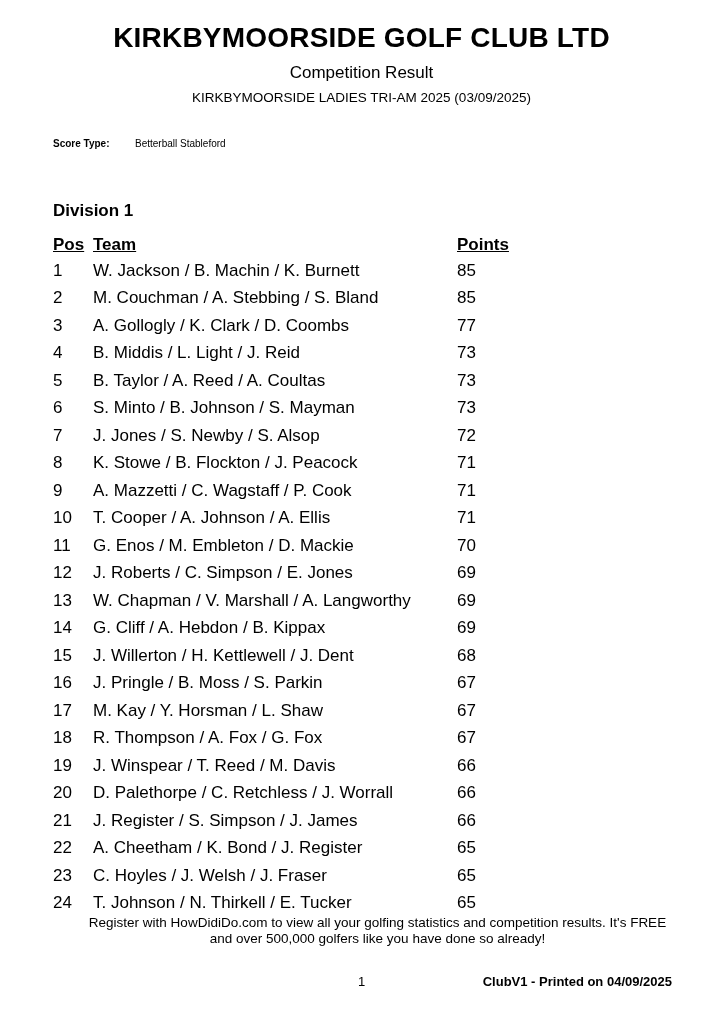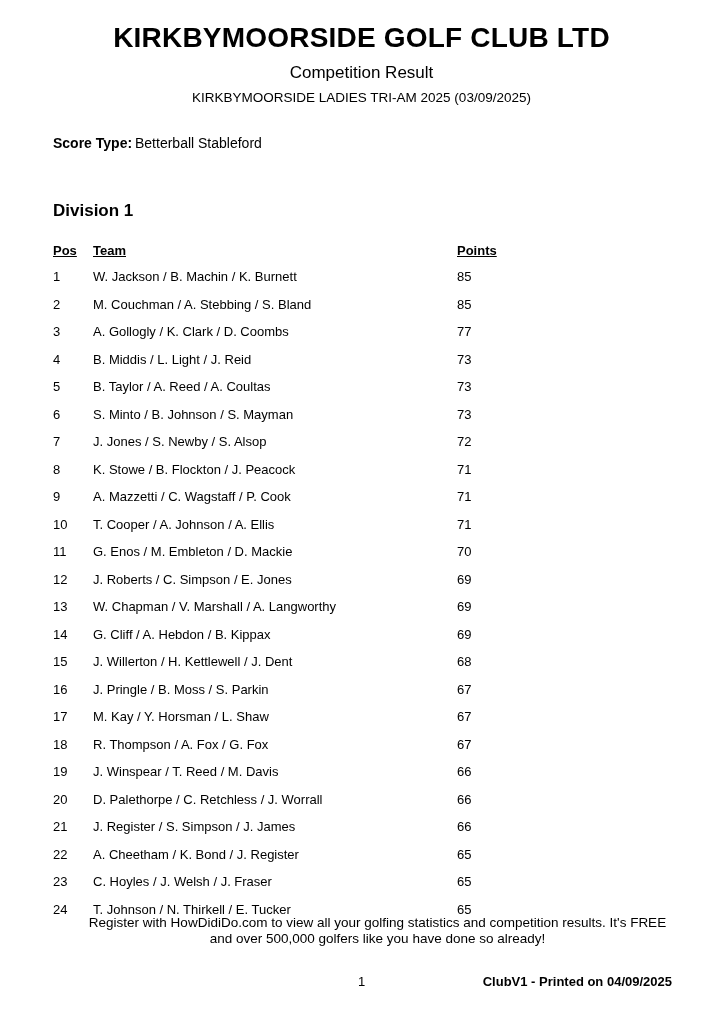--- a/index.html
+++ b/index.html
@@ -25,41 +25,41 @@
     margin-top: 9px;
   }
   .competition-name {
     font-size: 13.5px;
     margin-top: 7px;
   }
   
   .meta {
     margin-top: 30px;
     margin-left: 53px;
-    font-size: 14px;
+    font-size: 10px;
     line-height: 17px;
   }
   .meta-label {
     display: inline-block;
     width: 82px;
     font-weight: bold;
   }
   
   .division-title {
     margin-top: 49px;
     margin-left: 53px;
     font-size: 17px;
     font-weight: bold;
   }
   table.results {
-    margin-top: 17px;
+    margin-top: 11px;
     margin-left: 53px;
     width: 464px;
     border-collapse: collapse;
-    font-size: 13px;
+    font-size: 17px;
   }
   table.results th {
     font-weight: bold;
     text-decoration: underline;
     text-align: left;
     height: 25px;
     vertical-align: middle;
     padding: 0;
   }
   table.results td {

